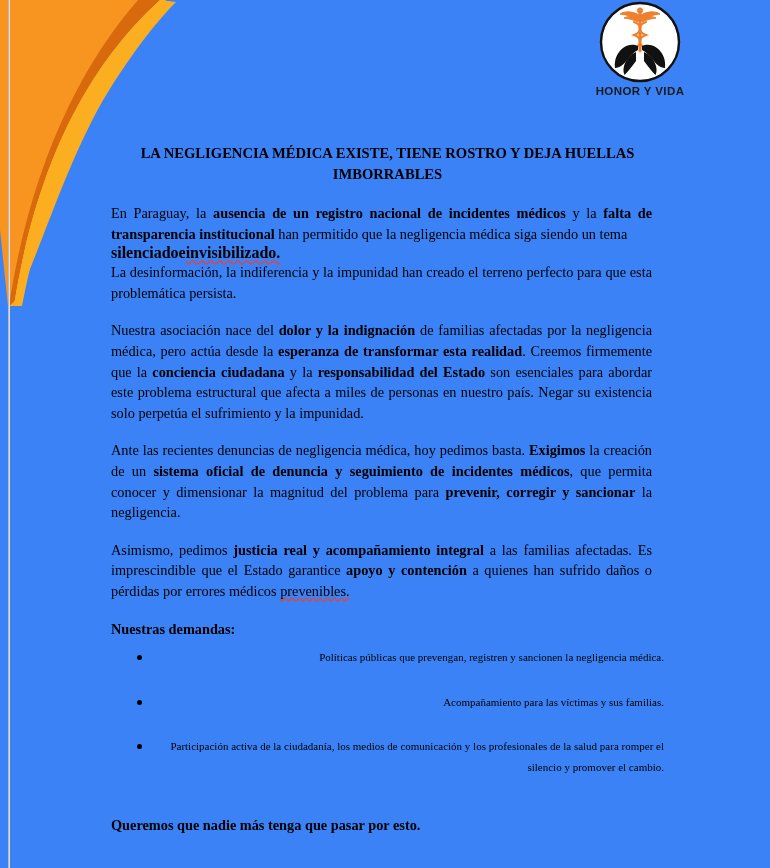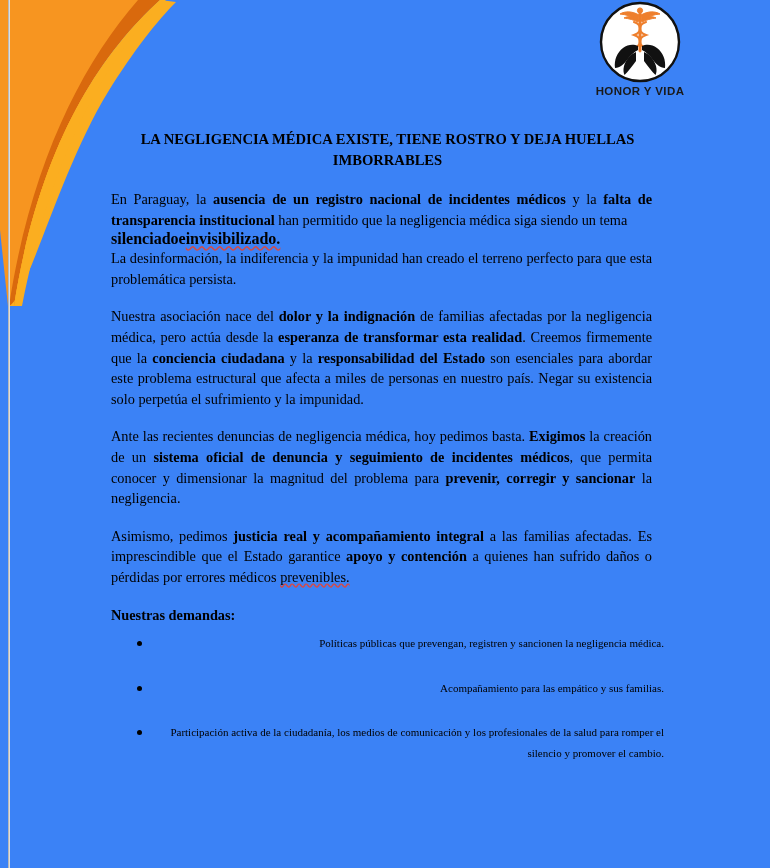--- a/index.html
+++ b/index.html
@@ -75,21 +75,21 @@
     letter-spacing: 0.4px;
     color: #1a1a1a;
     margin-top: 1px;
     white-space: nowrap;
   }
 
   
   .doc {
     position: absolute;
     left: 111px;
-    top: 129px;
+    top: 143px;
     width: 553px;
     z-index: 3;
   }
 
   .doc-title {
     text-align: center;
     font-weight: bold;
     font-size: 14.6px;
     line-height: 21px;
     margin: 0 0 18px 0;
@@ -228,25 +228,26 @@
 
     <p class="sub-head">Nuestras demandas:</p>
 
     <ul class="demands">
       <li>
         <span class="bullet-dot"></span>
         <span>Políticas públicas que prevengan, registren y sancionen la negligencia médica.</span>
       </li>
       <li>
         <span class="bullet-dot"></span>
-        <span>Acompañamiento para las empático y sus familias.</span>
+        <span>Acompañamiento para las víctimas y sus familias.</span>
       </li>
       <li>
         <span class="bullet-dot"></span>
         <span>Participación activa de la ciudadanía, los medios de comunicación y los profesionales de la salud para romper el silencio y promover el cambio.</span>
       </li>
     </ul>
 
     <div class="closing-block">
+      <div class="cl b">Queremos que nadie más tenga que pasar por esto.</div>
     </div>
 
   </div>
 </div>
 
 </body></html>

